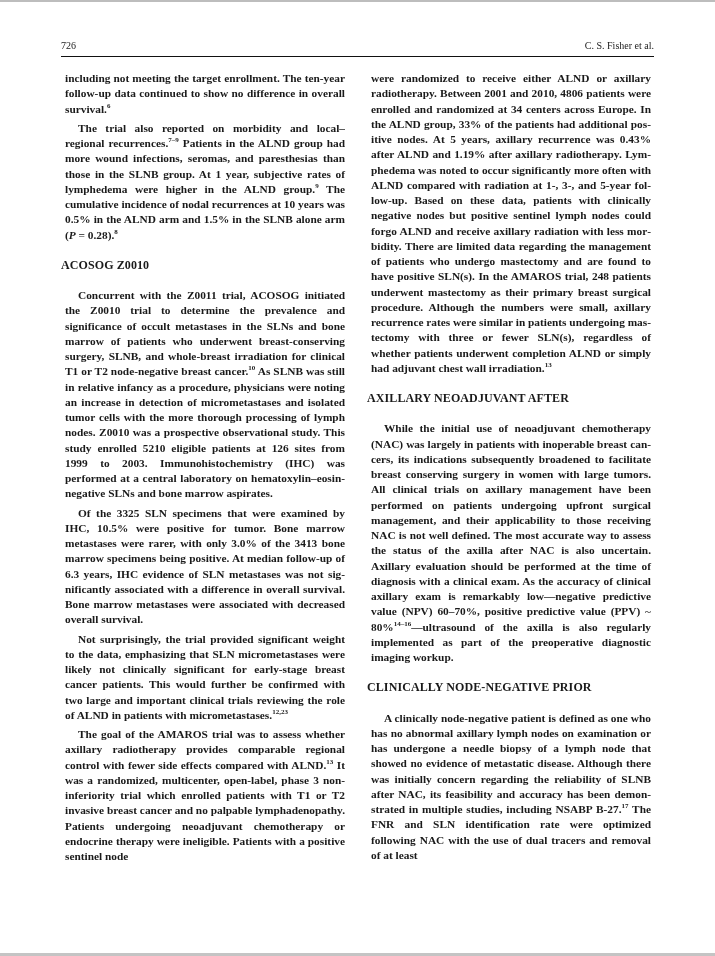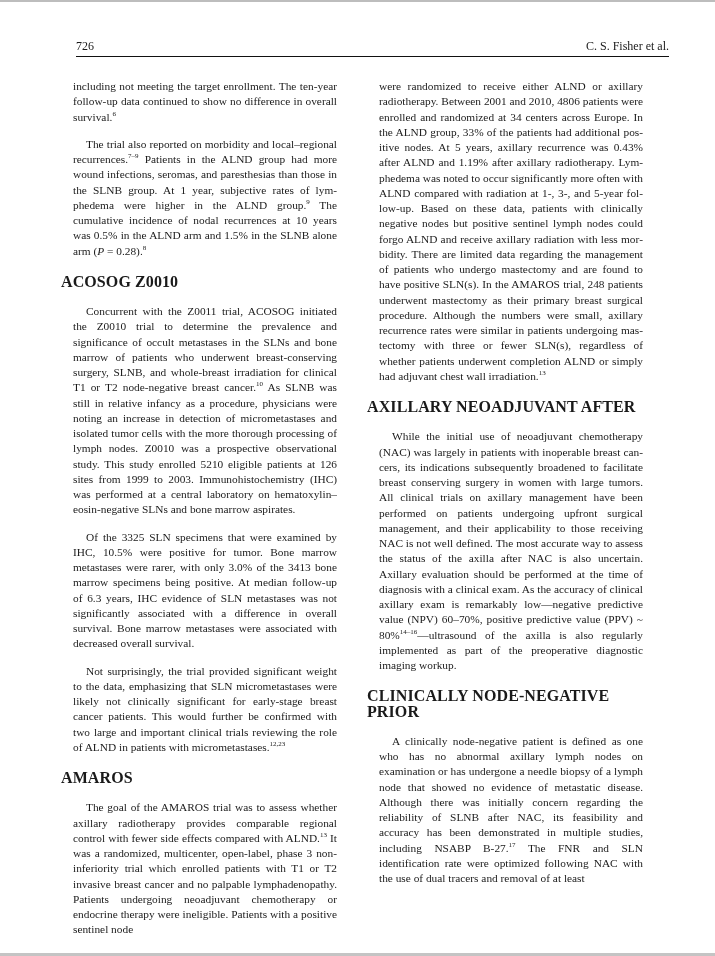--- a/index.html
+++ b/index.html
@@ -4,37 +4,37 @@
 <style>
   html, body { margin: 0; padding: 0; }
   body {
     width: 715px; height: 956px; position: relative; overflow: hidden;
     background: #ffffff; color: #1a1a1a;
     font-family: "Liberation Serif", "DejaVu Serif", serif;
   }
   .edge-top { position: absolute; left: 0; top: 0; width: 715px; height: 2px; background: #bdbdbd; }
   .edge-bottom { position: absolute; left: 0; bottom: 0; width: 715px; height: 3px; background: #c4c4c4; }
   .running-head {
-    position: absolute; left: 76px; top: 38px; width: 593px; height: 18px;
+    position: absolute; left: 61px; top: 38px; width: 593px; height: 18px;
     border-bottom: 1.6px solid #111;
-    font-size: 12px; line-height: 14px;
+    font-size: 10px; line-height: 14px;
   }
   .page-number { position: absolute; left: 0; top: 1px; }
   .author-head { position: absolute; right: 0; top: 1px; }
   .col {
     position: absolute; top: 67px; width: 288px;
     font-size: 11.35px; line-height: 15.25px;
     text-align: justify; hyphens: manual;
   }
   .col-left { left: 61px; }
   .col-right { left: 367px; }
-  .col p { margin: 12px; text-indent: 13px; }
+  .col p { margin: 4px; text-indent: 13px; font-weight: bold; }
   .col p.noindent { text-indent: 0; }
   .col h2 {
-    margin: 15px 0 15px 0; font-size: 16px; line-height: 15.25px;
+    margin: 15px 0 15px 0; font-size: 12px; line-height: 15.25px;
     font-weight: bold; text-align: left; letter-spacing: 0.1px;
   }
   .col h2 .l { display: block; }
   sup { font-size: 7px; line-height: 0; vertical-align: 5px; }
   i { font-style: italic; }
 </style>
 </head>
 <body>
 
 <div class="edge-top"></div>
@@ -47,21 +47,20 @@
 <div class="col col-left">
   <p class="noindent"><span>including not meeting the target enrollment. The ten-year follow-up data continued to show no difference in overall survival.</span><sup>6</sup></p>
   <p><span>The trial also reported on morbidity and local–regional recurrences.</span><sup>7–9</sup><span> Patients in the ALND group had more wound infections, seromas, and paresthesias than those in the SLNB group. At 1 year, subjective rates of lym­phedema were higher in the ALND group.</span><sup>9</sup><span> The cumulative incidence of nodal recurrences at 10 years was 0.5% in the ALND arm and 1.5% in the SLNB alone arm (</span><i>P</i><span> = 0.28).</span><sup>8</sup></p>
 
   <h2>ACOSOG Z0010</h2>
 
   <p><span>Concurrent with the Z0011 trial, ACOSOG initiated the Z0010 trial to determine the prevalence and significance of occult metastases in the SLNs and bone marrow of patients who underwent breast-conserving surgery, SLNB, and whole-breast irradiation for clinical T1 or T2 node-nega­tive breast cancer.</span><sup>10</sup><span> As SLNB was still in relative infancy as a procedure, physicians were noting an increase in detection of micrometastases and isolated tumor cells with the more thorough processing of lymph nodes. Z0010 was a prospective observational study. This study enrolled 5210 eligible patients at 126 sites from 1999 to 2003. Immunohistochemistry (IHC) was performed at a central laboratory on hematoxylin–eosin-negative SLNs and bone marrow aspirates.</span></p>
   <p>Of the 3325 SLN specimens that were examined by IHC, 10.5% were positive for tumor. Bone marrow metastases were rarer, with only 3.0% of the 3413 bone marrow specimens being positive. At median follow-up of 6.3 years, IHC evidence of SLN metastases was not sig­nificantly associated with a difference in overall survival. Bone marrow metastases were associated with decreased overall survival.</p>
   <p><span>Not surprisingly, the trial provided significant weight to the data, emphasizing that SLN micrometastases were likely not clinically significant for early-stage breast cancer patients. This would further be confirmed with two large and important clinical trials reviewing the role of ALND in patients with micrometastases.</span><sup>12,23</sup></p>
 
-  <h2>AMAROS</h2>
 
   <p><span>The goal of the AMAROS trial was to assess whether axillary radiotherapy provides comparable regional control with fewer side effects compared with ALND.</span><sup>13</sup><span> It was a randomized, multicenter, open-label, phase 3 non-inferi­ority trial which enrolled patients with T1 or T2 invasive breast cancer and no palpable lymphadenopathy. Patients undergoing neoadjuvant chemotherapy or endocrine ther­apy were ineligible. Patients with a positive sentinel node</span></p>
 </div>
 
 <div class="col col-right">
   <p class="noindent"><span>were randomized to receive either ALND or axillary radiotherapy. Between 2001 and 2010, 4806 patients were enrolled and randomized at 34 centers across Europe. In the ALND group, 33% of the patients had additional pos­itive nodes. At 5 years, axillary recurrence was 0.43% after ALND and 1.19% after axillary radiotherapy. Lym­phedema was noted to occur significantly more often with ALND compared with radiation at 1-, 3-, and 5-year fol­low-up. Based on these data, patients with clinically negative nodes but positive sentinel lymph nodes could forgo ALND and receive axillary radiation with less mor­bidity. There are limited data regarding the management of patients who undergo mastectomy and are found to have positive SLN(s). In the AMAROS trial, 248 patients underwent mastectomy as their primary breast surgical procedure. Although the numbers were small, axillary recurrence rates were similar in patients undergoing mas­tectomy with three or fewer SLN(s), regardless of whether patients underwent completion ALND or simply had adjuvant chest wall irradiation.</span><sup>13</sup></p>
 
   <h2>
     <span class="l">AXILLARY NEOADJUVANT AFTER</span>
   </h2>

